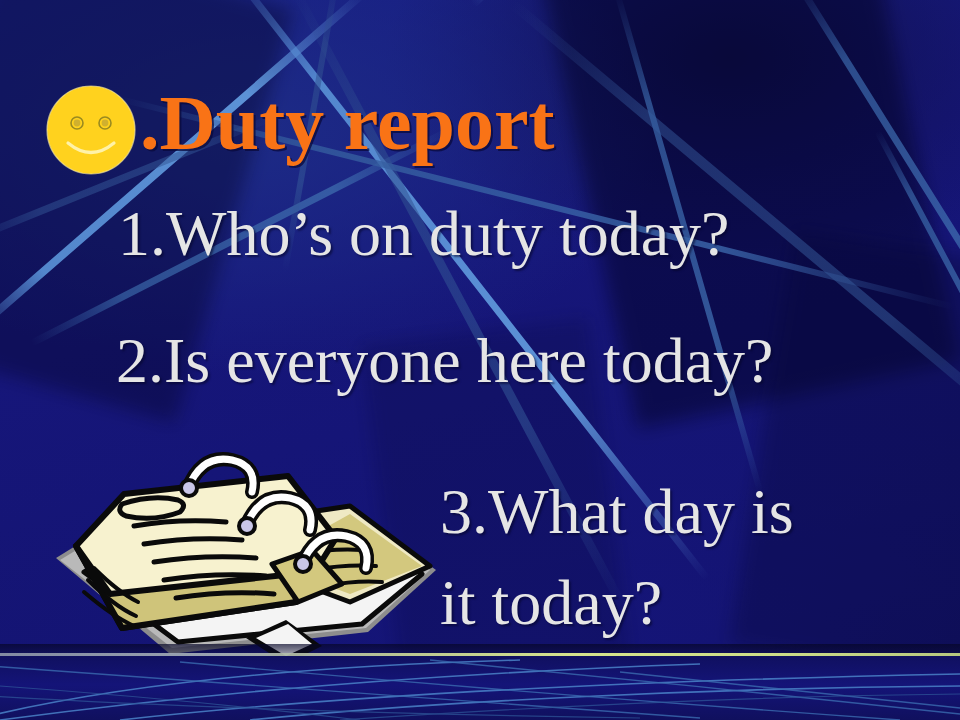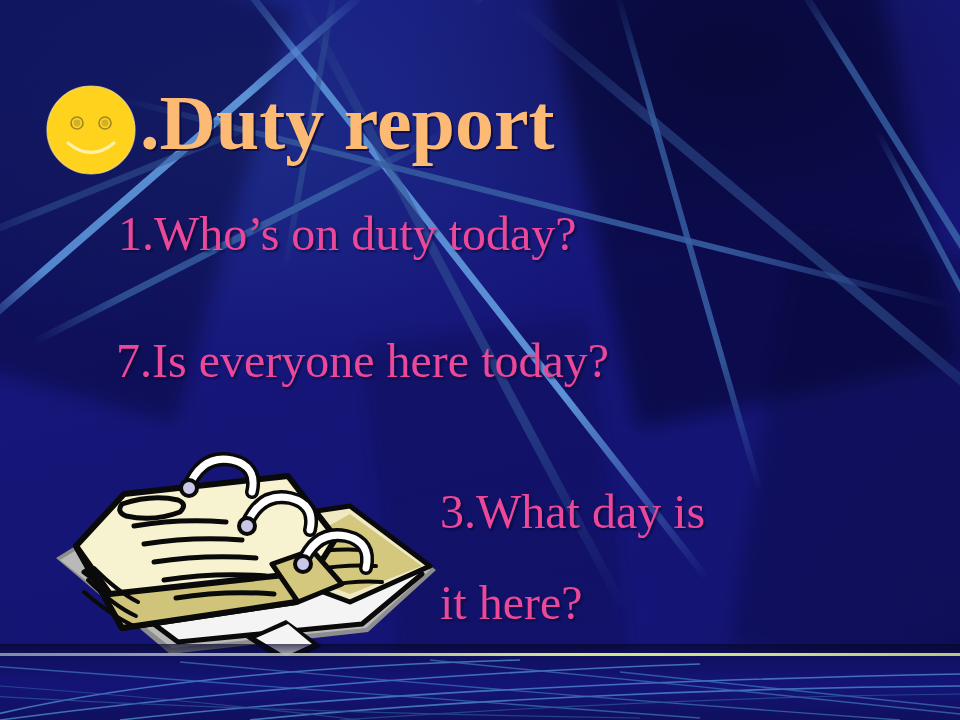--- a/index.html
+++ b/index.html
@@ -96,34 +96,34 @@
     top: 85px;
     width: 90px;
     height: 90px;
   }
 
   
   .title {
     position: absolute;
     left: 140px;
     top: 76px;
-    color: #fdba74;
+    color: #f97316;
     font-size: 78px;
     font-weight: bold;
     line-height: 94px;
     letter-spacing: 0px;
     white-space: nowrap;
     text-shadow: 2px 2px 0 rgba(10,10,60,.75);
   }
 
   
   .line {
     position: absolute;
-    color: #ec4899;
-    font-size: 48px;
+    color: #e5e5e5;
+    font-size: 64px;
     line-height: 62px;
     white-space: nowrap;
     text-shadow: 2px 2px 2px rgba(5,5,40,.55);
   }
   .line-1 { left: 118px; top: 203px; }
   .line-2 { left: 116px; top: 330px; }
   .line-3 { left: 440px; top: 455px; margin-top: 26px; }
   .line-4 { left: 440px; top: 572px; }
 
   
@@ -167,23 +167,23 @@
       <circle cx="31" cy="38" r="3.4" fill="#c4a832" opacity=".8"></circle>
       <circle cx="59" cy="38" r="6" fill="#ffd21e" stroke="#9a8a20" stroke-width="1.6"></circle>
       <circle cx="59" cy="38" r="3.4" fill="#c4a832" opacity=".8"></circle>
       <path d="M22 58 Q45 77 68 58" fill="none" stroke="#fff2a8" stroke-width="3.2" stroke-linecap="round"></path>
     </svg>
   </div>
 
   <div class="title">.Duty report</div>
 
   <div class="line line-1">1.Who’s on duty today?</div>
-  <div class="line line-2">7.Is everyone here today?</div>
+  <div class="line line-2">2.Is everyone here today?</div>
   <div class="line line-3">3.What day is</div>
-  <div class="line line-4">it here?</div>
+  <div class="line line-4">it today?</div>
 
   <div class="notebook">
     <svg viewBox="0 0 392 232" width="392" height="232" aria-hidden="true">
 
       <path d="M6 116 L74 74 L300 66 L386 128 L318 190 L120 212 Z" fill="#8d8d8d"></path>
       <path d="M10 118 L76 78 L298 70 L380 128 L316 186 L122 206 Z" fill="#b9b9b9"></path>
 
       <path d="M34 130 L92 92 L300 80 L372 132 L312 182 L128 200 Z" fill="#f4f4f4" stroke="#0a0a0a" stroke-width="5" stroke-linejoin="round"></path>
 
       <path d="M206 78 L300 64 L380 124 L300 160 L214 128 Z" fill="#efe9c4" stroke="#0a0a0a" stroke-width="5" stroke-linejoin="round"></path>

